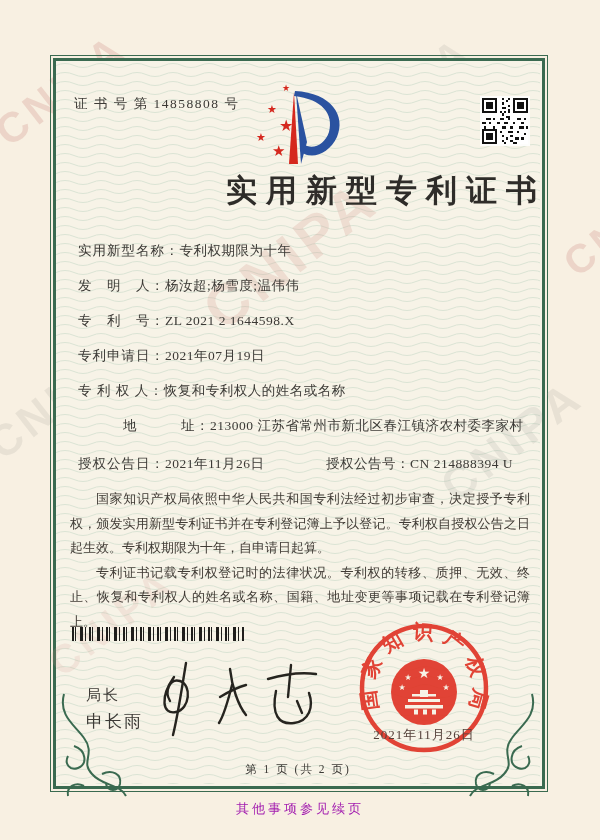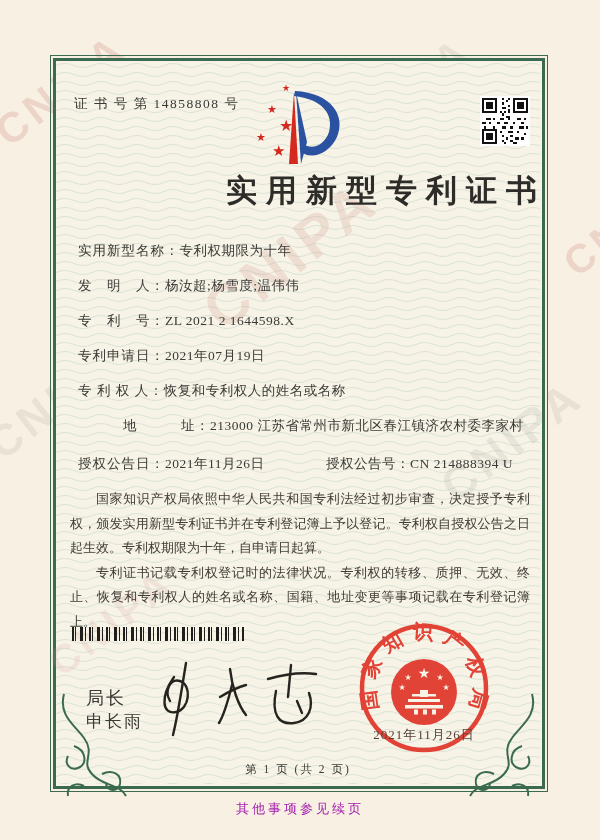--- a/index.html
+++ b/index.html
@@ -50,21 +50,21 @@
   
   .barcode{
     left:72px;top:627px;width:172px;height:14px;
     background:repeating-linear-gradient(90deg,
       #1f1e1c 0 2px,transparent 2px 3px,
       #1f1e1c 3px 4px,transparent 4px 8px,
       #1f1e1c 8px 11px,transparent 11px 13px,
       #1f1e1c 13px 14px,transparent 14px 17px);
   }
   
-  .officer-title{left:86px;top:686px;font-size:18px;letter-spacing:2px;color:#3c3a36;}
+  .officer-title{left:86px;top:686px;font-size:15px;letter-spacing:2px;color:#3c3a36;}
   .officer-name{left:86px;top:710px;font-size:17px;letter-spacing:2px;color:#3c3a36;}
   .signature{left:140px;top:655px;width:200px;height:95px;}
   
   .seal{left:352px;top:616px;width:144px;height:144px;}
   .seal-date{left:358px;top:726px;width:132px;text-align:center;
     font-size:13px;letter-spacing:1px;color:#54413a;}
   
   .page-no{left:50px;top:762px;width:496px;text-align:center;font-size:11.5px;
     letter-spacing:2px;color:#3c3a36;}
   .cont-note{left:0;top:800px;width:600px;text-align:center;font-size:13px;

